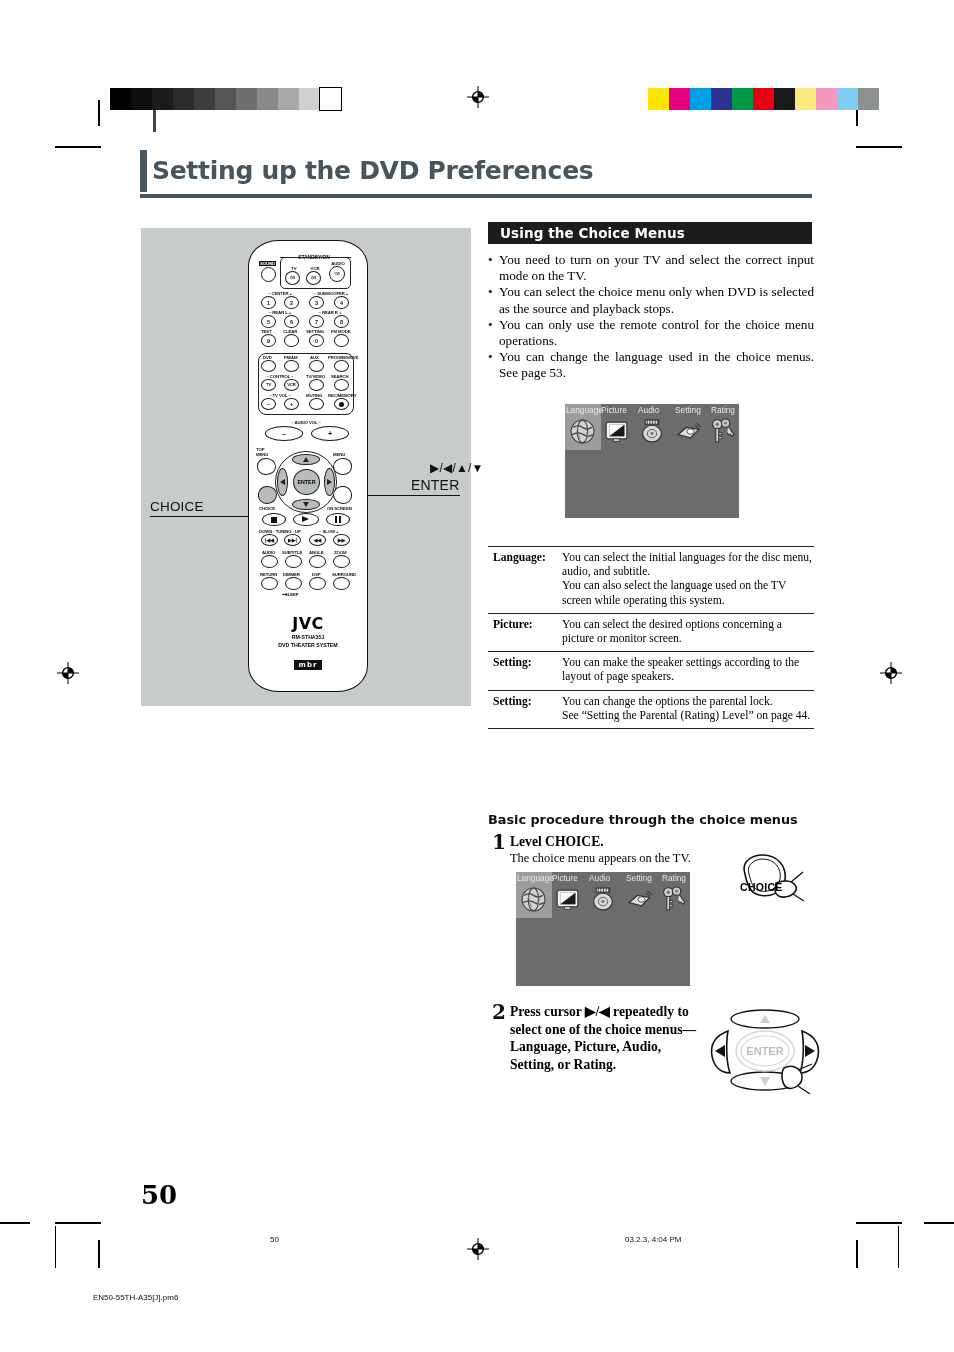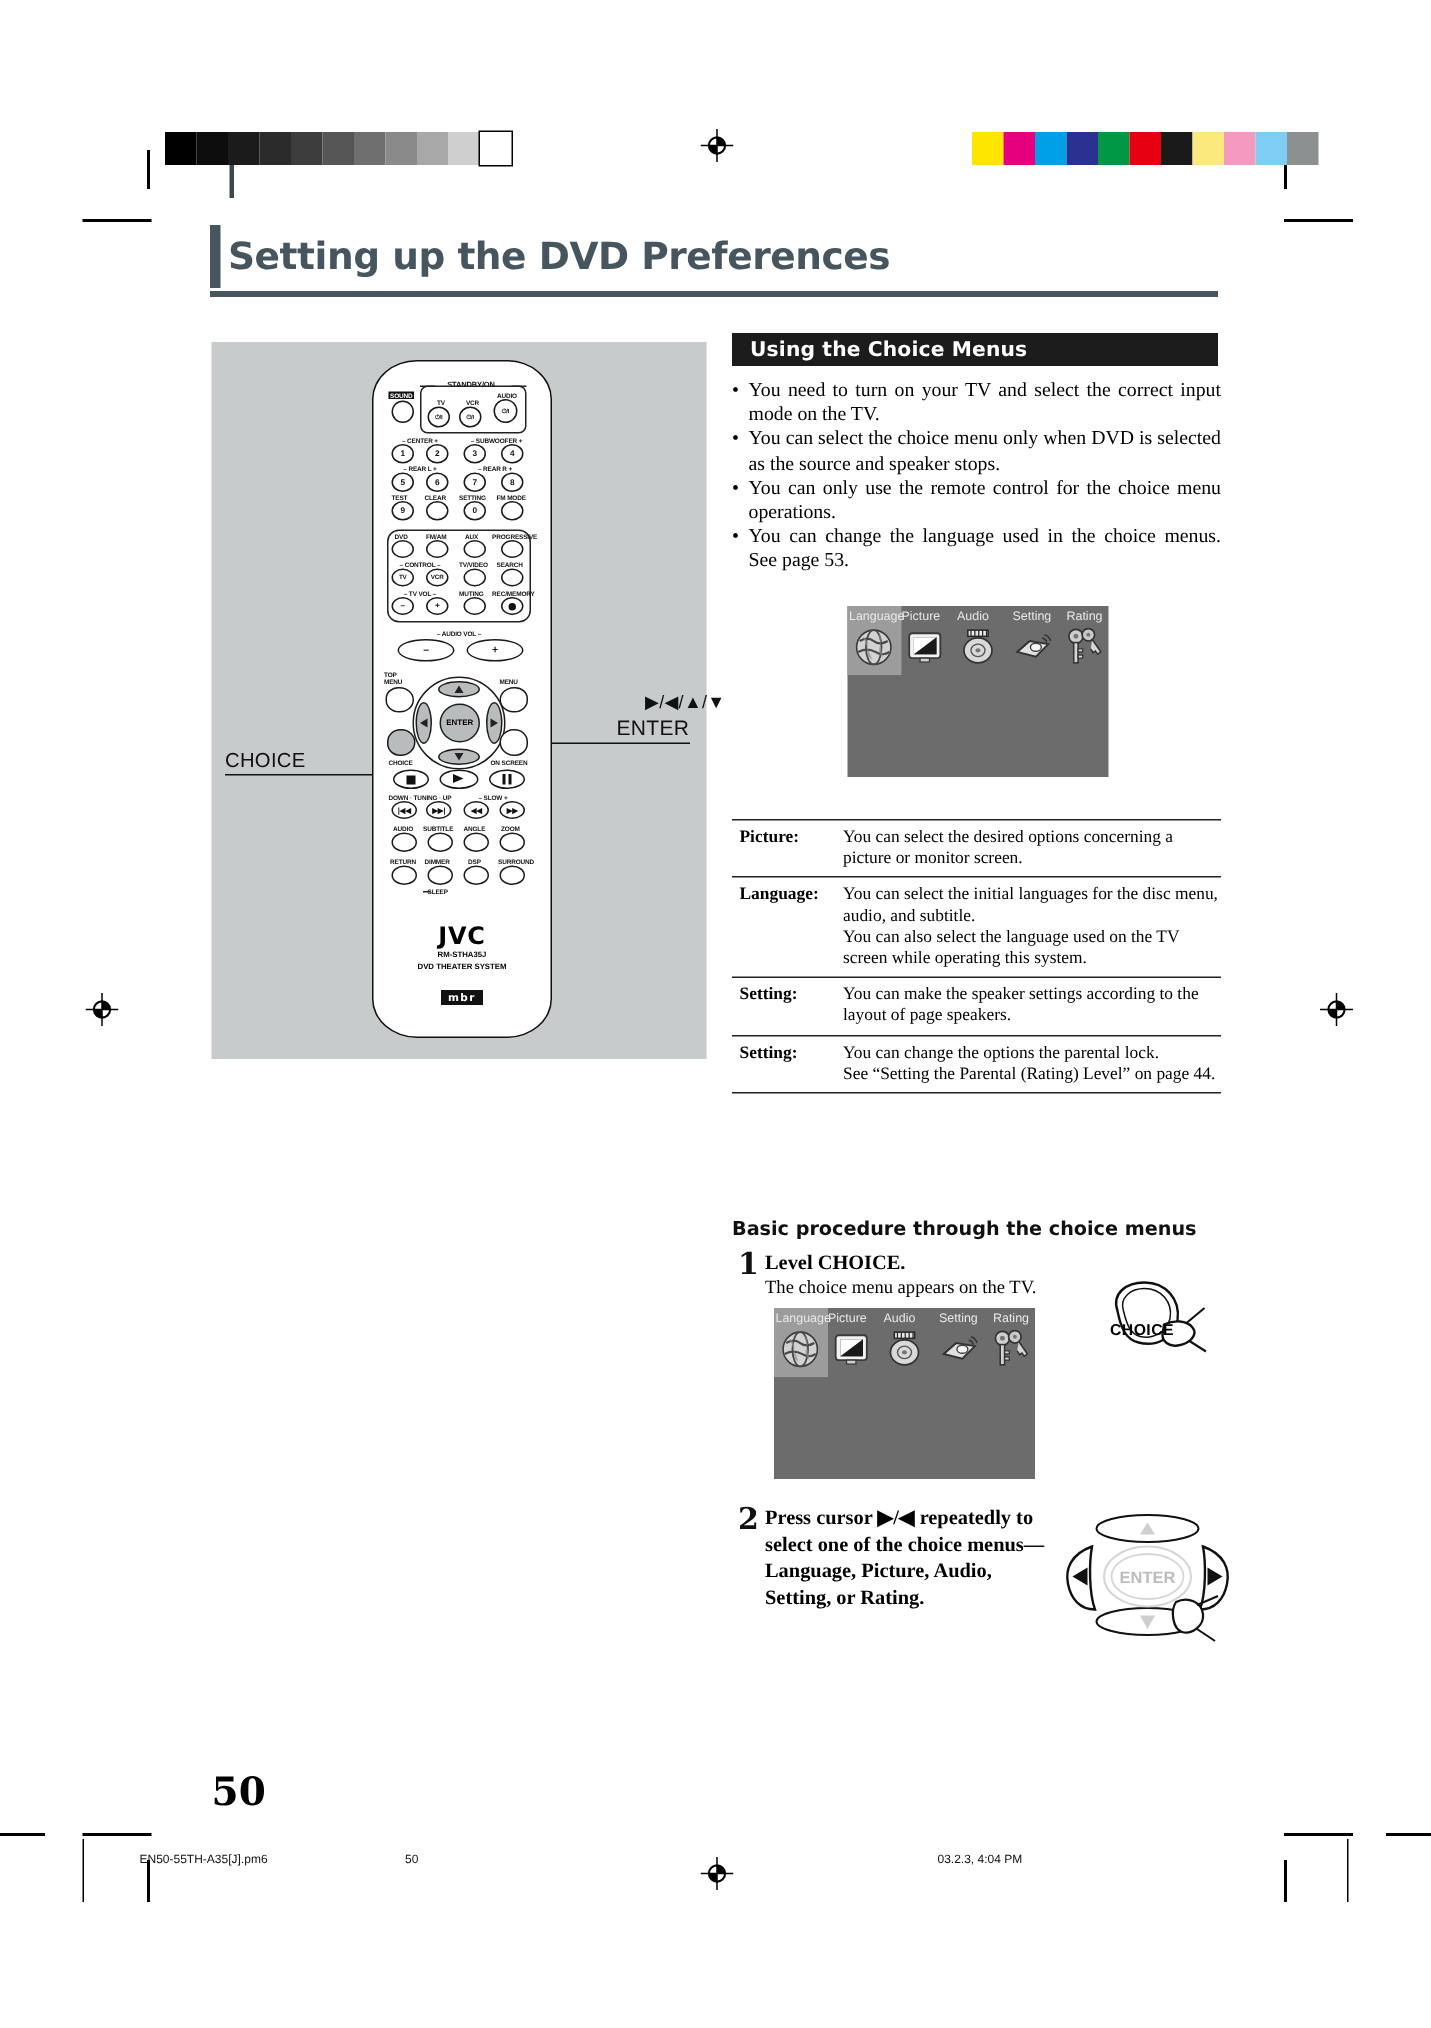--- a/index.html
+++ b/index.html
@@ -427,21 +427,21 @@
   <span>Using the Choice Menus</span>
 </div>
 
 <div class="intro">
   <div class="bul">
       <span class="dot">•</span>
       <span class="tx">You need to turn on your TV and select the correct input mode on the TV.</span>
     </div>
   <div class="bul">
       <span class="dot">•</span>
-      <span class="tx">You can select the choice menu only when DVD is selected as the source and speaker stops.</span>
+      <span class="tx">You can select the choice menu only when DVD is selected as the source and playback stops.</span>
     </div>
   <div class="bul">
       <span class="dot">•</span>
       <span class="tx">You can only use the remote control for the choice menu operations.</span>
     </div>
   <div class="bul">
       <span class="dot">•</span>
       <span class="tx">You can change the language used in the choice menus. See page 53.</span>
     </div>
 </div>
@@ -494,30 +494,30 @@
         <rect x="8.4" y="18" width="3" height="2" fill="#d6d6d6" stroke="#333" stroke-width=".8"></rect>
         <circle cx="15" cy="5" r="4" fill="#c9c9c9" stroke="#333" stroke-width="1.1"></circle>
         <circle cx="15" cy="5" r="1.3" fill="#777"></circle>
         <path d="M17.5 8 L23 16 L21 17.5 L19.5 15.5 L18 16.5 L16.5 14" fill="#d6d6d6" stroke="#333" stroke-width="1"></path>
       </svg></div>
   </div>
 
 <table class="deftable">
   <tbody id="deftable-body">
       <tr>
-        <td class="k">Picture:</td>
-        <td>
-          <div>You can select the desired options concerning a picture or monitor screen.</div>
-        </td>
-      </tr>
-      <tr>
         <td class="k">Language:</td>
         <td>
           <div>You can select the initial languages for the disc menu, audio, and subtitle.</div>
           <div>You can also select the language used on the TV screen while operating this system.</div>
+        </td>
+      </tr>
+      <tr>
+        <td class="k">Picture:</td>
+        <td>
+          <div>You can select the desired options concerning a picture or monitor screen.</div>
         </td>
       </tr>
       <tr>
         <td class="k">Setting:</td>
         <td>
           <div>You can make the speaker settings according to the layout of page speakers.</div>
         </td>
       </tr>
       <tr>
         <td class="k">Setting:</td>
@@ -618,15 +618,15 @@
     <line x1="92" y1="64" x2="106" y2="58" stroke="#111" stroke-width="1.3"></line>
     <line x1="92" y1="80" x2="104" y2="88" stroke="#111" stroke-width="1.3"></line>
   </svg>
 </div>
 
 <div class="pageno">50</div>
 <div class="footrule" style="left:0px;top:1222px;width:30px;height:1.6px;"></div>
 <div class="footrule" style="left:924px;top:1222px;width:30px;height:1.6px;"></div>
 <div class="footrule" style="left:55px;top:1226px;width:1.2px;height:42px;"></div>
 <div class="footrule" style="left:898px;top:1226px;width:1.2px;height:42px;"></div>
-<div class="foot" style="left:93px;top:1235px;">EN50-55TH-A35[J].pm6</div>
+<div class="foot" style="left:93px;top:1293px;">EN50-55TH-A35[J].pm6</div>
 <div class="foot" style="left:270px;top:1235px;">50</div>
 <div class="foot" style="left:625px;top:1235px;">03.2.3, 4:04 PM</div>
 
 </body></html>

